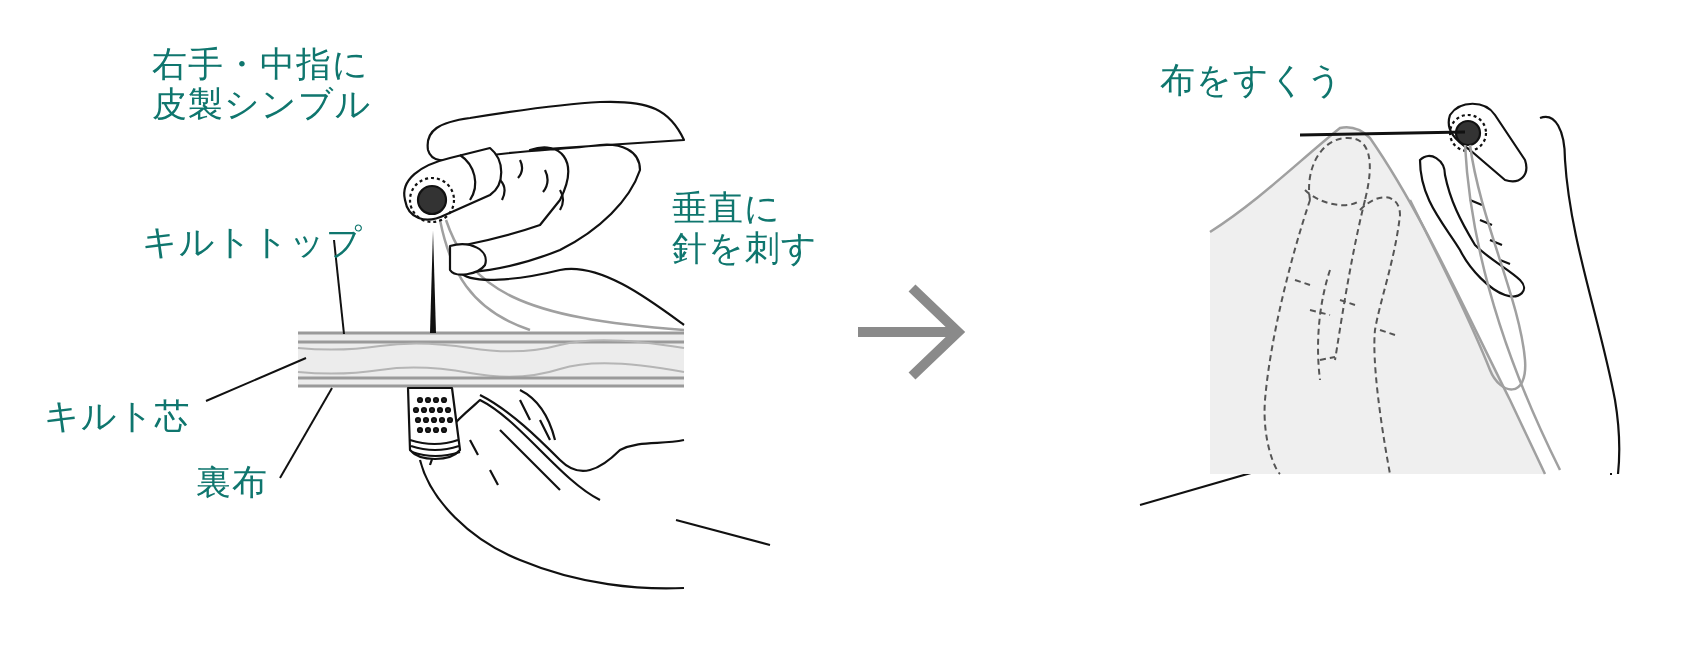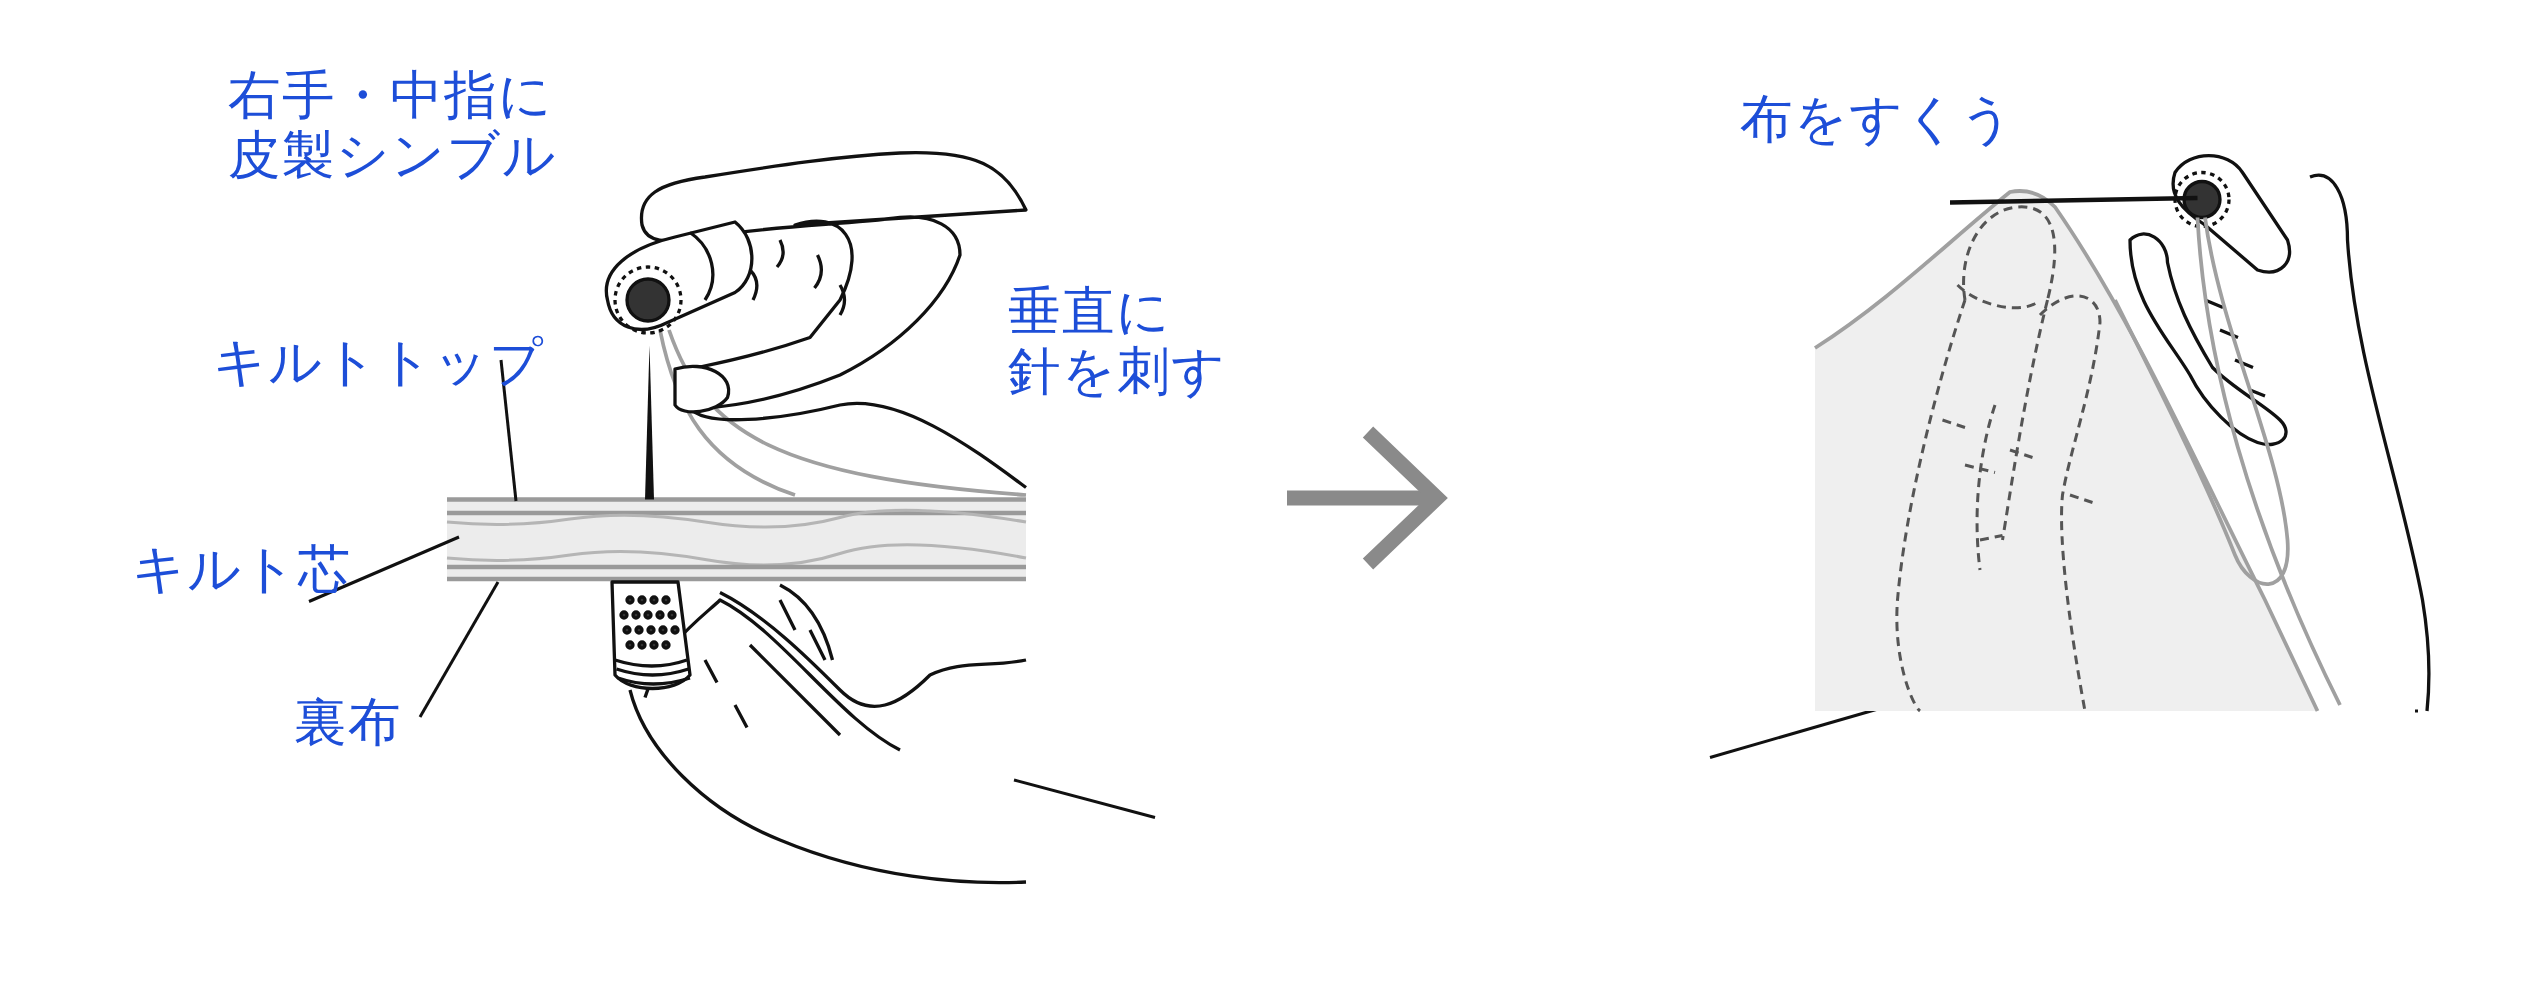--- a/index.html
+++ b/index.html
@@ -1,20 +1,20 @@
 <!DOCTYPE html>
 <html><head>
   <meta charset="utf-8">
   <style>
     html, body { margin: 0; padding: 0; background: #ffffff; }
     body { width: 1692px; height: 660px; position: relative; overflow: hidden;
            font-family: "DejaVu Sans", "Liberation Sans", sans-serif; color: #111; }
     .canvas { position: absolute; left: 0; top: 0; width: 1692px; height: 660px; }
     svg.art { position: absolute; left: 0; top: 0; }
-    .label { position: absolute; font-size: 35px; line-height: 40px; color: #1d4ed8;
+    .label { position: absolute; font-size: 35px; line-height: 40px; color: #0f766e;
              white-space: nowrap; letter-spacing: 1px; }
     .label span { display: block; }
   </style>
 </head>
 <body>
 
 <div class="canvas">
 
   <svg class="art" width="1692" height="660" viewBox="0 0 1692 660">
 
@@ -138,21 +138,21 @@
 
   <div class="label" style="left:672px; top:188px;">
     <span>垂直に</span>
     <span>針を刺す</span>
   </div>
 
   <div class="label" style="left:142px; top:222px;">
     <span>キルトトップ</span>
   </div>
 
-  <div class="label" style="left:44px; top:360px;margin-left:44px;">
+  <div class="label" style="left:44px; top:396px;">
     <span>キルト芯</span>
   </div>
 
   <div class="label" style="left:196px; top:462px;text-align:right;">
     <span>裏布</span>
   </div>
 
   <div class="label" style="left:1160px; top:60px;text-align:right;">
     <span>布をすくう</span>
   </div>

